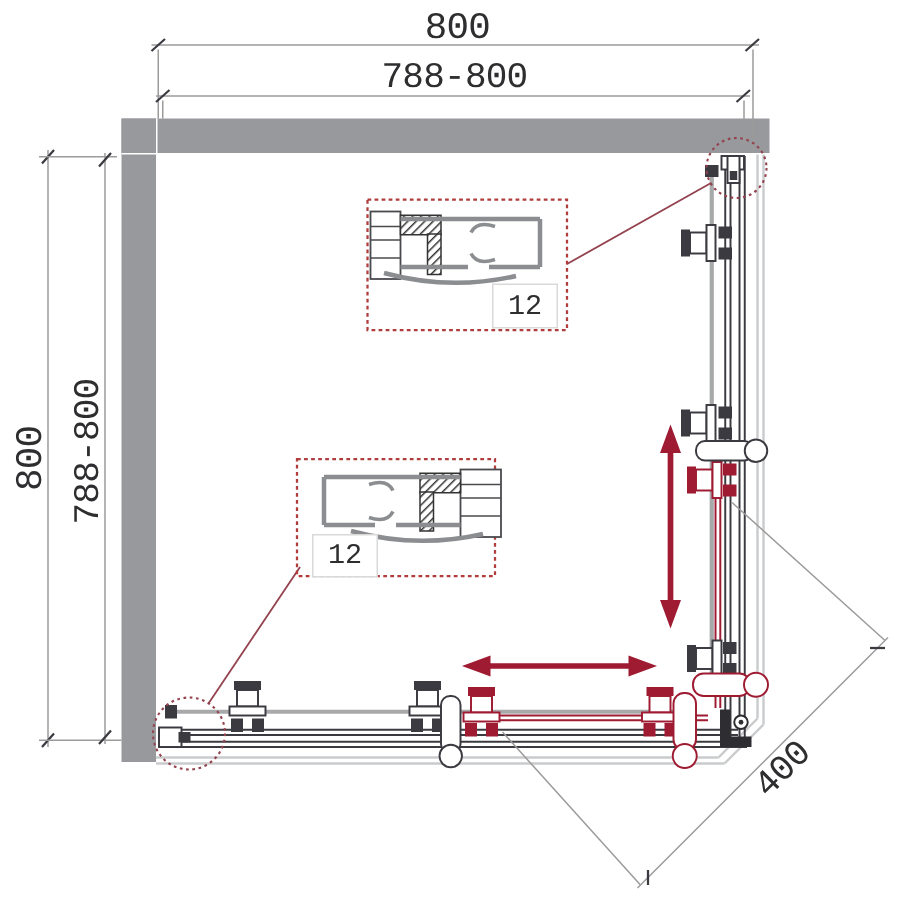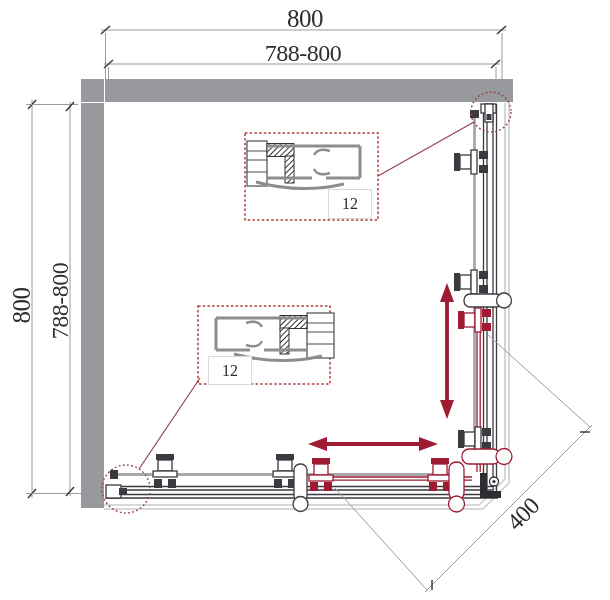--- a/index.html
+++ b/index.html
@@ -2,21 +2,21 @@
 <html style="--wall-gray: #97999c; --line-dark: #3a3a40; --dim-gray: #9b9b9b; --tray-gray: #c9cbcd; --rail-gray: #a7a9ab; --profile-gray: #8b8d90; --accent-red: #9e1b32; --callout-red: #b03c3c; --detail-red: #93424e; --text-dark: #2e2e30; --background: #ffffff;"><head>
 <meta charset="utf-8">
 <style>
   :root{
     --wall-gray:#97999c; --line-dark:#3a3a40; --dim-gray:#9b9b9b; --tray-gray:#c9cbcd;
     --rail-gray:#a7a9ab; --profile-gray:#8b8d90; --accent-red:#9e1b32; --callout-red:#b03c3c;
     --detail-red:#93424e; --text-dark:#2e2e30; --background:#ffffff;
   }
   html,body{margin:0;padding:0;background:#f2f2f2;}
   #stage{position:relative;width:610px;height:600px;background:var(--background);overflow:hidden;
-         font-family:Liberation Serif, serif;}
+         font-family:Liberation Mono, monospace;}
   #stage svg{position:absolute;left:0;top:0;}
   .dim{stroke:var(--dim-gray);stroke-width:1;}
   .tick{stroke:var(--line-dark);stroke-width:1.5;}
   .dk{stroke:var(--line-dark);stroke-width:1.3;fill:none;}
   .dkf{fill:var(--line-dark);stroke:none;}
   .whbox{fill:#fff;stroke:var(--line-dark);stroke-width:1.3;}
   .rd{stroke:var(--accent-red);stroke-width:1.3;fill:none;}
   .rdf{fill:var(--accent-red);stroke:none;}
   .rdbox{fill:#fff;stroke:var(--accent-red);stroke-width:1.3;}
   .tray{stroke:var(--tray-gray);stroke-width:1.6;}
@@ -25,21 +25,21 @@
   .prof2{stroke:var(--profile-gray);stroke-width:2.4;fill:none;}
   .callout{fill:none;stroke:var(--callout-red);stroke-width:1.5;stroke-dasharray:2.5 2.2;}
   .dcirc{fill:none;stroke:var(--detail-red);stroke-width:1.4;stroke-dasharray:1.8 2.4;}
   .leader{stroke:var(--detail-red);stroke-width:1.2;}
   .arrowline{stroke:var(--accent-red);stroke-width:3.8;}
   .arrow{fill:var(--accent-red);}
   .wallrect{fill:var(--wall-gray);}
   .dimtext{position:absolute;color:var(--text-dark);text-align:center;line-height:1;z-index:5;
            letter-spacing:-0.5px;}
   .thick-label{position:absolute;background:#fff;border:1px solid #d9d9d9;color:var(--text-dark);
-           text-align:center;z-index:6;font-size:16px;}
+           text-align:center;z-index:6;font-size:19px;}
 </style>
 </head>
 <body>
 
 <div id="stage">
 
   <svg width="610" height="600" viewBox="0 0 610 600">
     <defs>
       <pattern id="hatch" width="4" height="4" patternUnits="userSpaceOnUse" patternTransform="rotate(45)">
         <rect width="4" height="4" fill="#ffffff"></rect>

